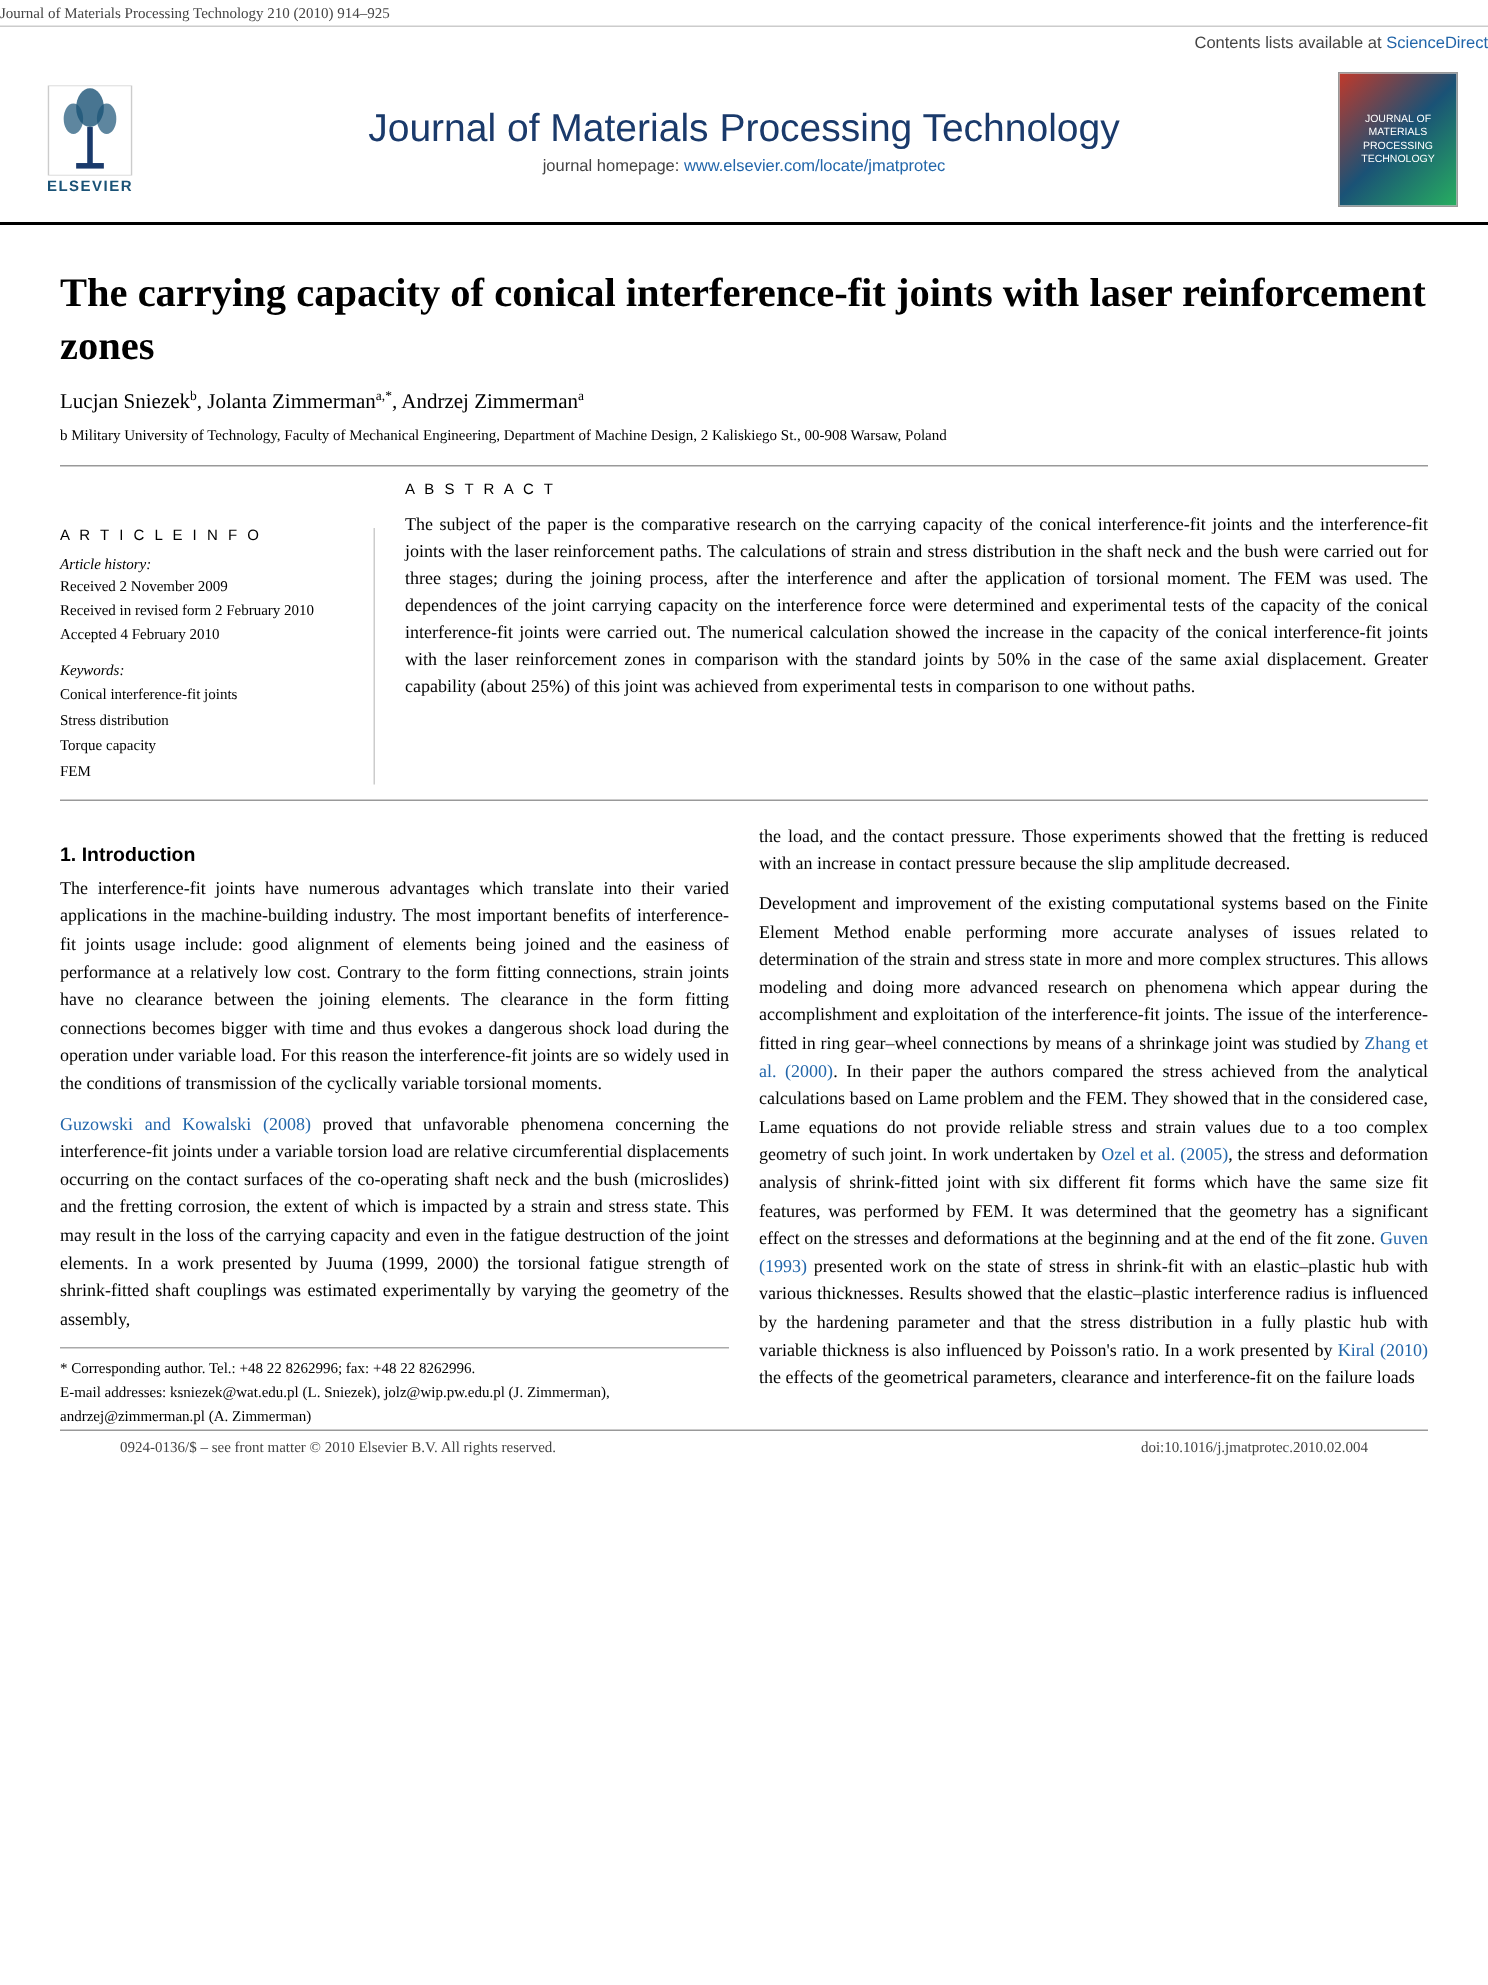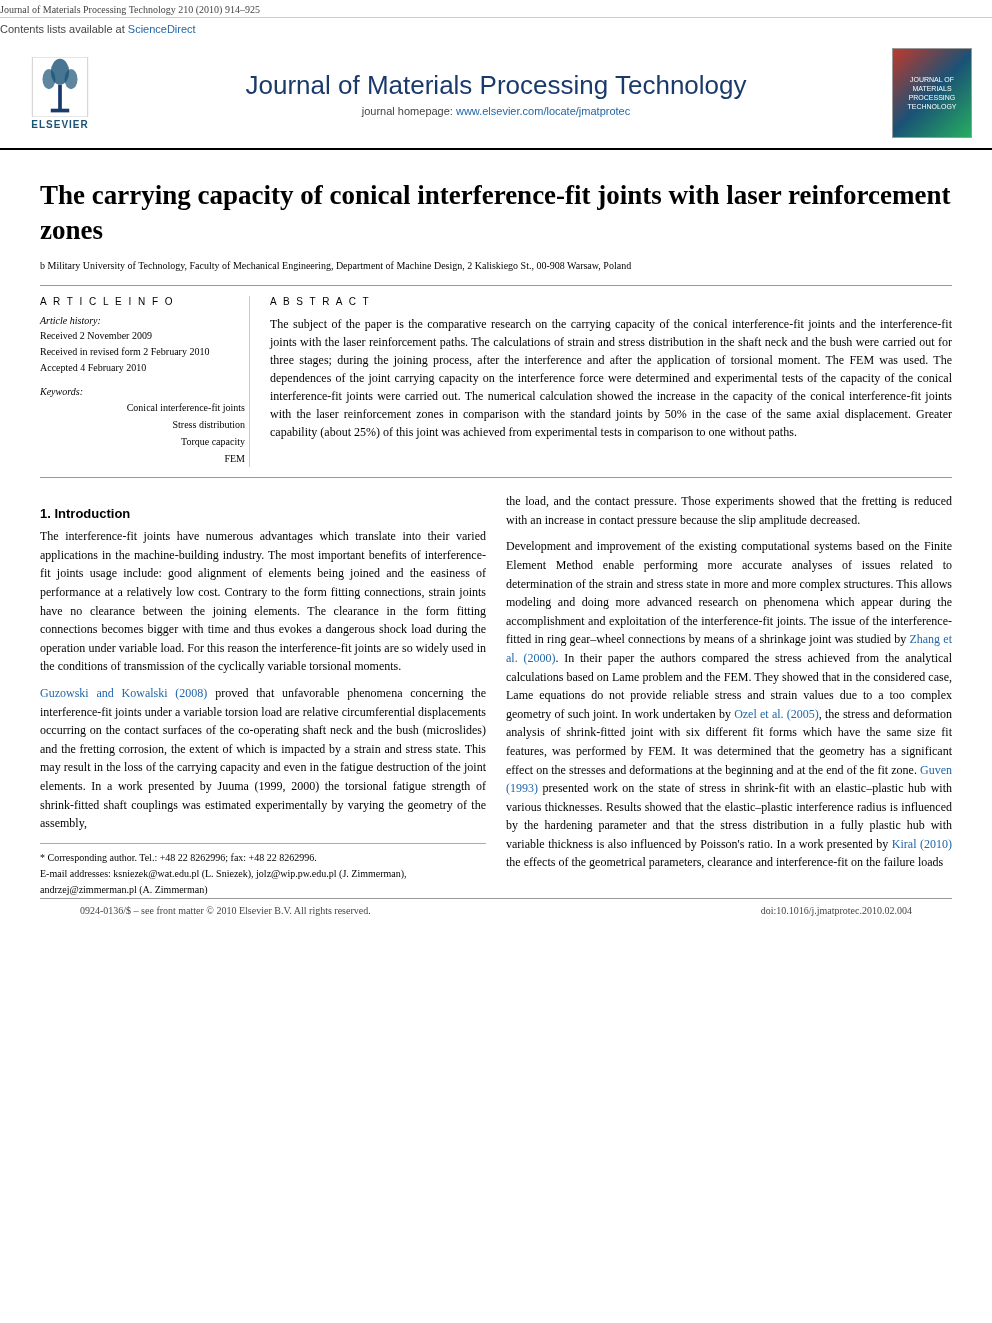--- a/index.html
+++ b/index.html
@@ -143,21 +143,22 @@
     .two-col {
       display: flex;
       gap: 20px;
       margin: 10px 0;
     }
 
     .article-info-col {
       width: 210px;
       min-width: 210px;
       border-right: 1px solid #ccc;
-      padding-right: 4px;
+      padding-right: 32px;
+      margin-top: 31px;
     }
 
     .abstract-col {
       flex: 1;
     }
 
     .col-heading {
       font-family: Arial, sans-serif;
       font-size: 10px;
       letter-spacing: 2px;
@@ -189,21 +190,20 @@
 
     .keywords-section .kw-title {
       font-style: italic;
       font-size: 10px;
       margin-bottom: 2px;
     }
 
     .keywords-section .kw-item {
       font-size: 10px;
       line-height: 1.7;
-      text-align: right;
     }
 
     .abstract-text {
       font-size: 12px;
       line-height: 1.5;
       text-align: justify;
     }
 
     .copyright-line {
       font-size: 11px;
@@ -269,21 +269,21 @@
 <body>
 
 <div class="page-wrapper">
 
   <div class="journal-top-bar">
     <span>Journal of Materials Processing Technology 210 (2010) 914–925</span>
   </div>
 
   <div class="journal-header">
 
-    <div style="text-align:left; font-size:11px; padding: 5px 0 3px; color:#444; font-family:Arial,sans-serif;">
+    <div style="text-align:right; font-size:11px; padding: 5px 0 3px; color:#444; font-family:Arial,sans-serif;">
       <span>Contents lists available at</span>
       <a href="#" style="color:#2266aa; text-decoration:none;">ScienceDirect</a>
     </div>
 
     <div class="journal-brand">
 
       <div class="elsevier-logo">
         <svg class="elsevier-tree" viewBox="0 0 60 65">
 
           <rect x="0" y="0" width="60" height="65" fill="#fff"></rect>
@@ -311,20 +311,23 @@
       <div class="journal-cover-img">
         <span style="font-size:7px; line-height:1.3;">JOURNAL OF<br>MATERIALS<br>PROCESSING<br>TECHNOLOGY</span>
       </div>
     </div>
   </div>
 
   <div class="content-area">
 
     <h2 class="article-title">The carrying capacity of conical interference-fit joints with laser reinforcement zones</h2>
 
+    <div class="authors">
+      <span>Lucjan Sniezek<sup class="author-sup">b</sup>, Jolanta Zimmerman<sup class="author-sup">a,*</sup>, Andrzej Zimmerman<sup class="author-sup">a</sup></span>
+    </div>
 
     <div class="affiliations">
       <div>b Military University of Technology, Faculty of Mechanical Engineering, Department of Machine Design, 2 Kaliskiego St., 00-908 Warsaw, Poland</div>
     </div>
 
     <hr class="section-divider">
 
     <div class="two-col">
 
       <div class="article-info-col">

